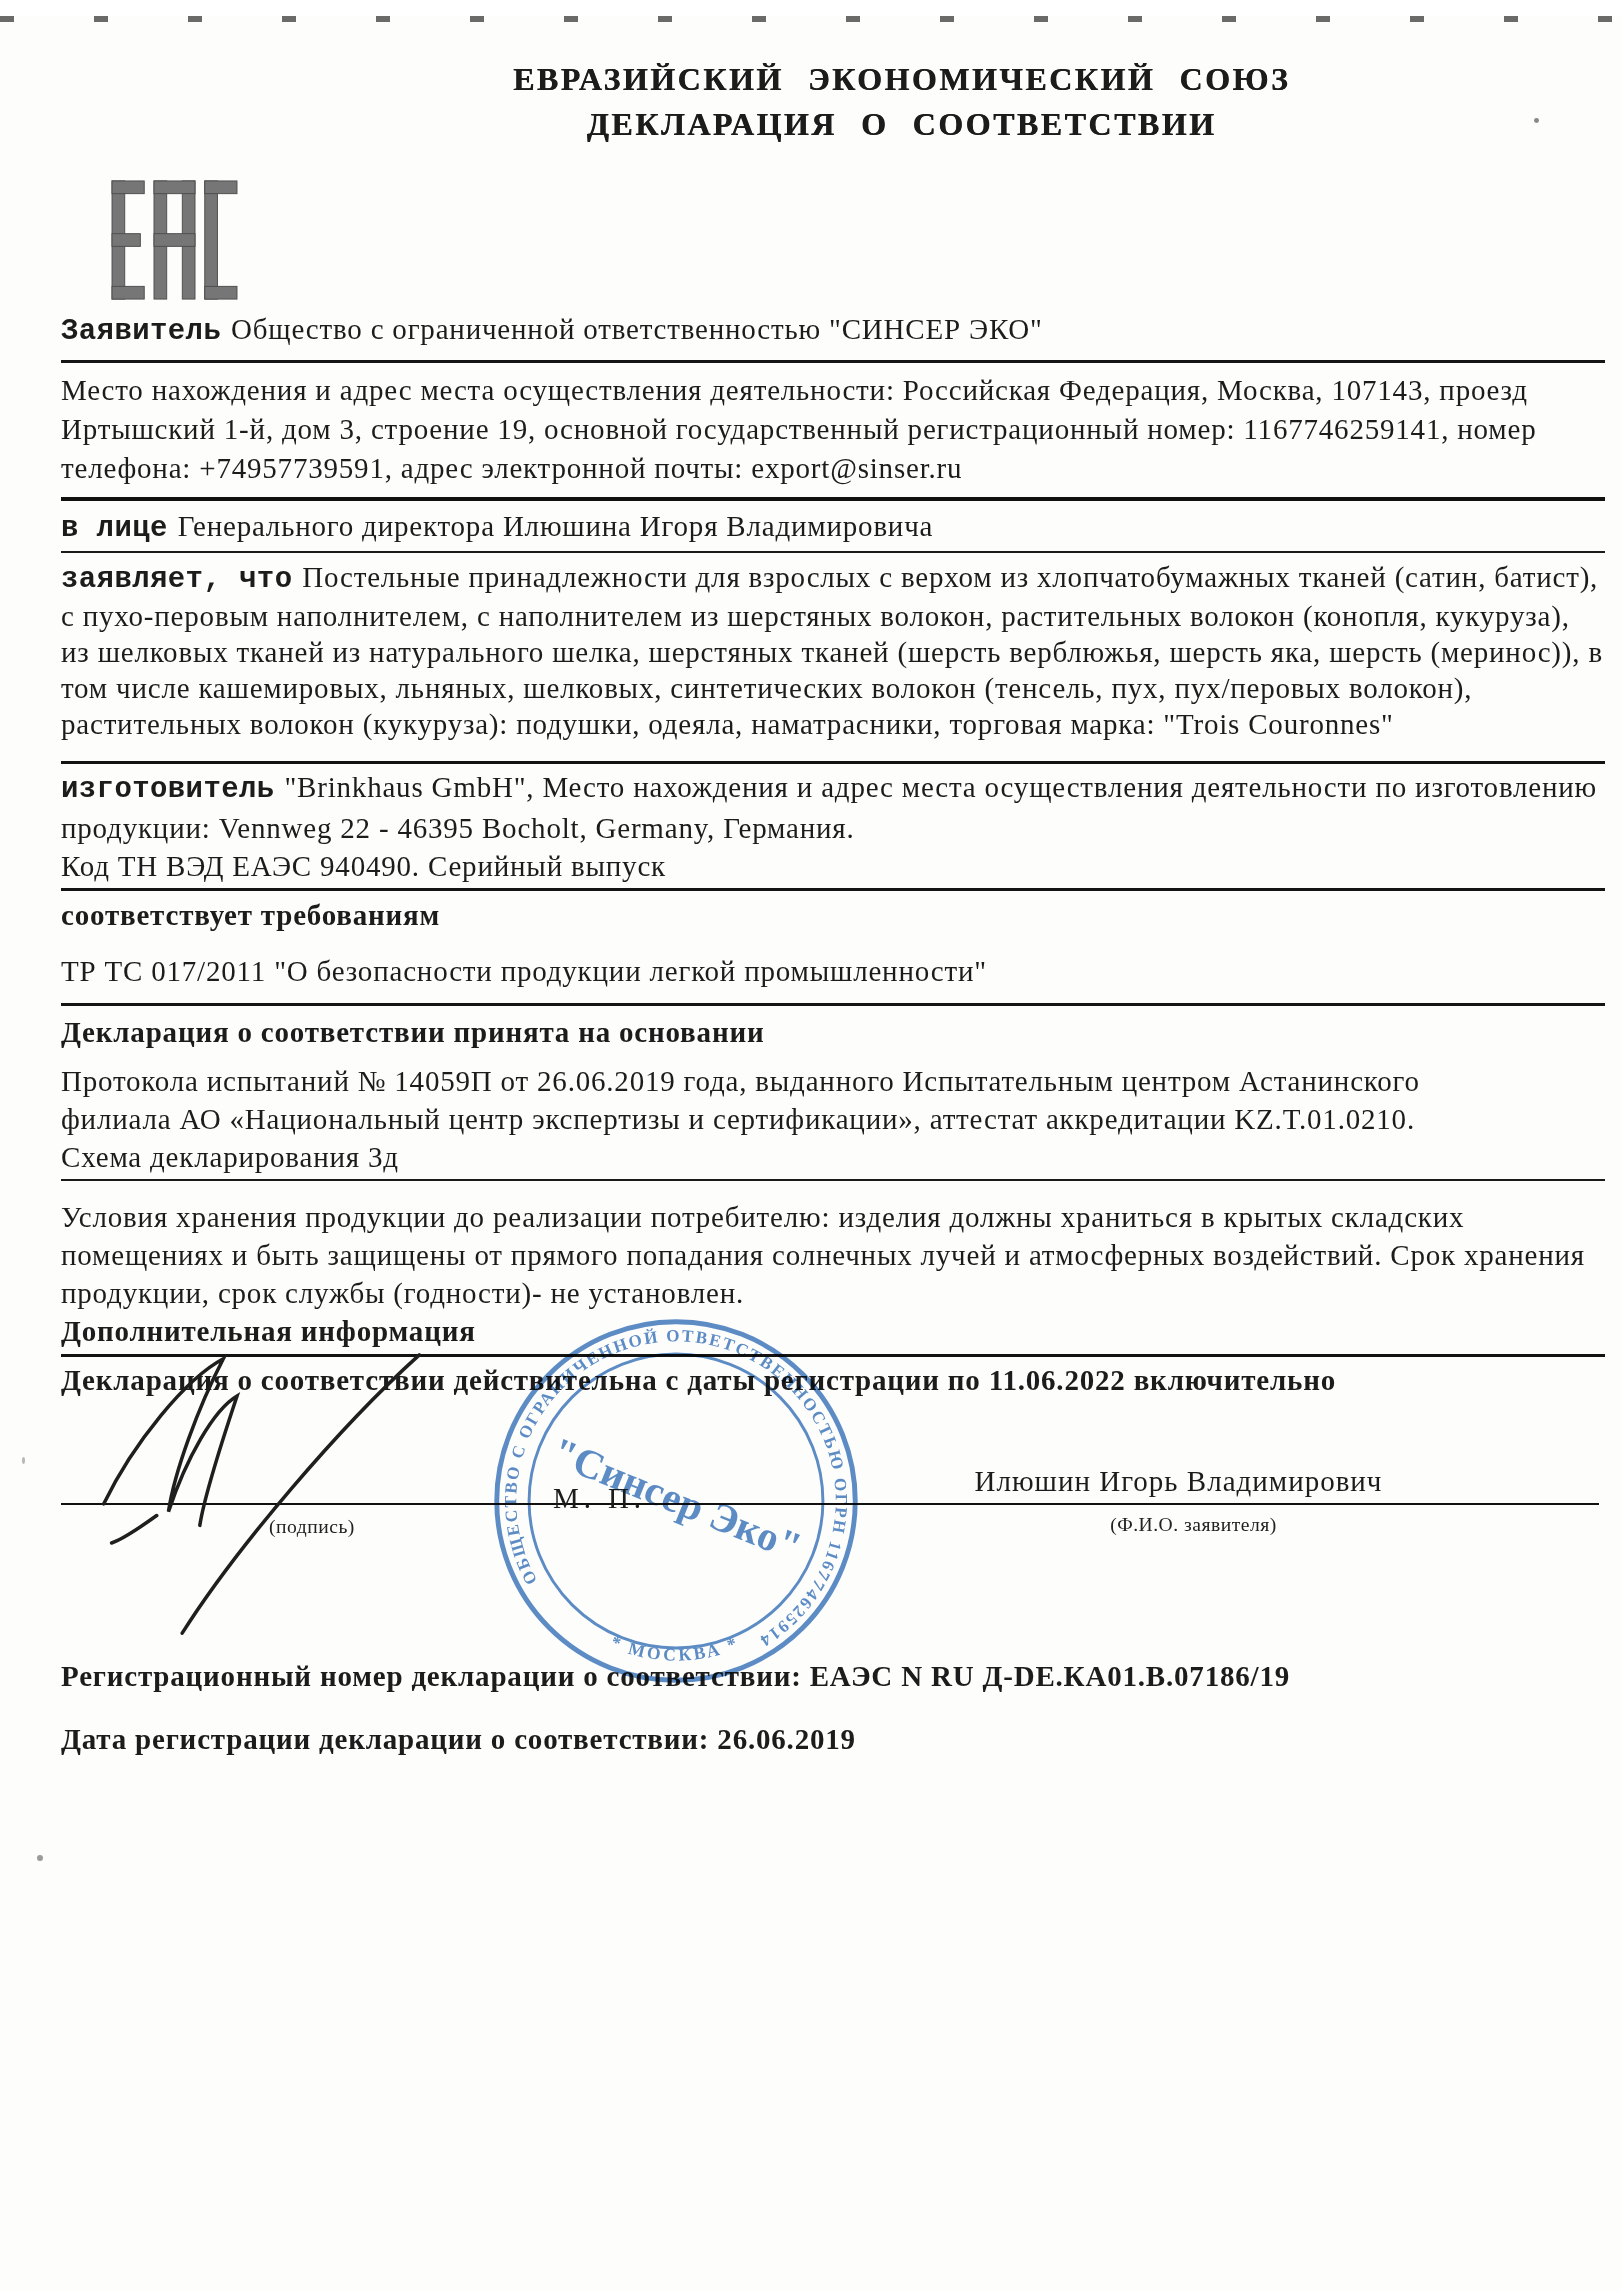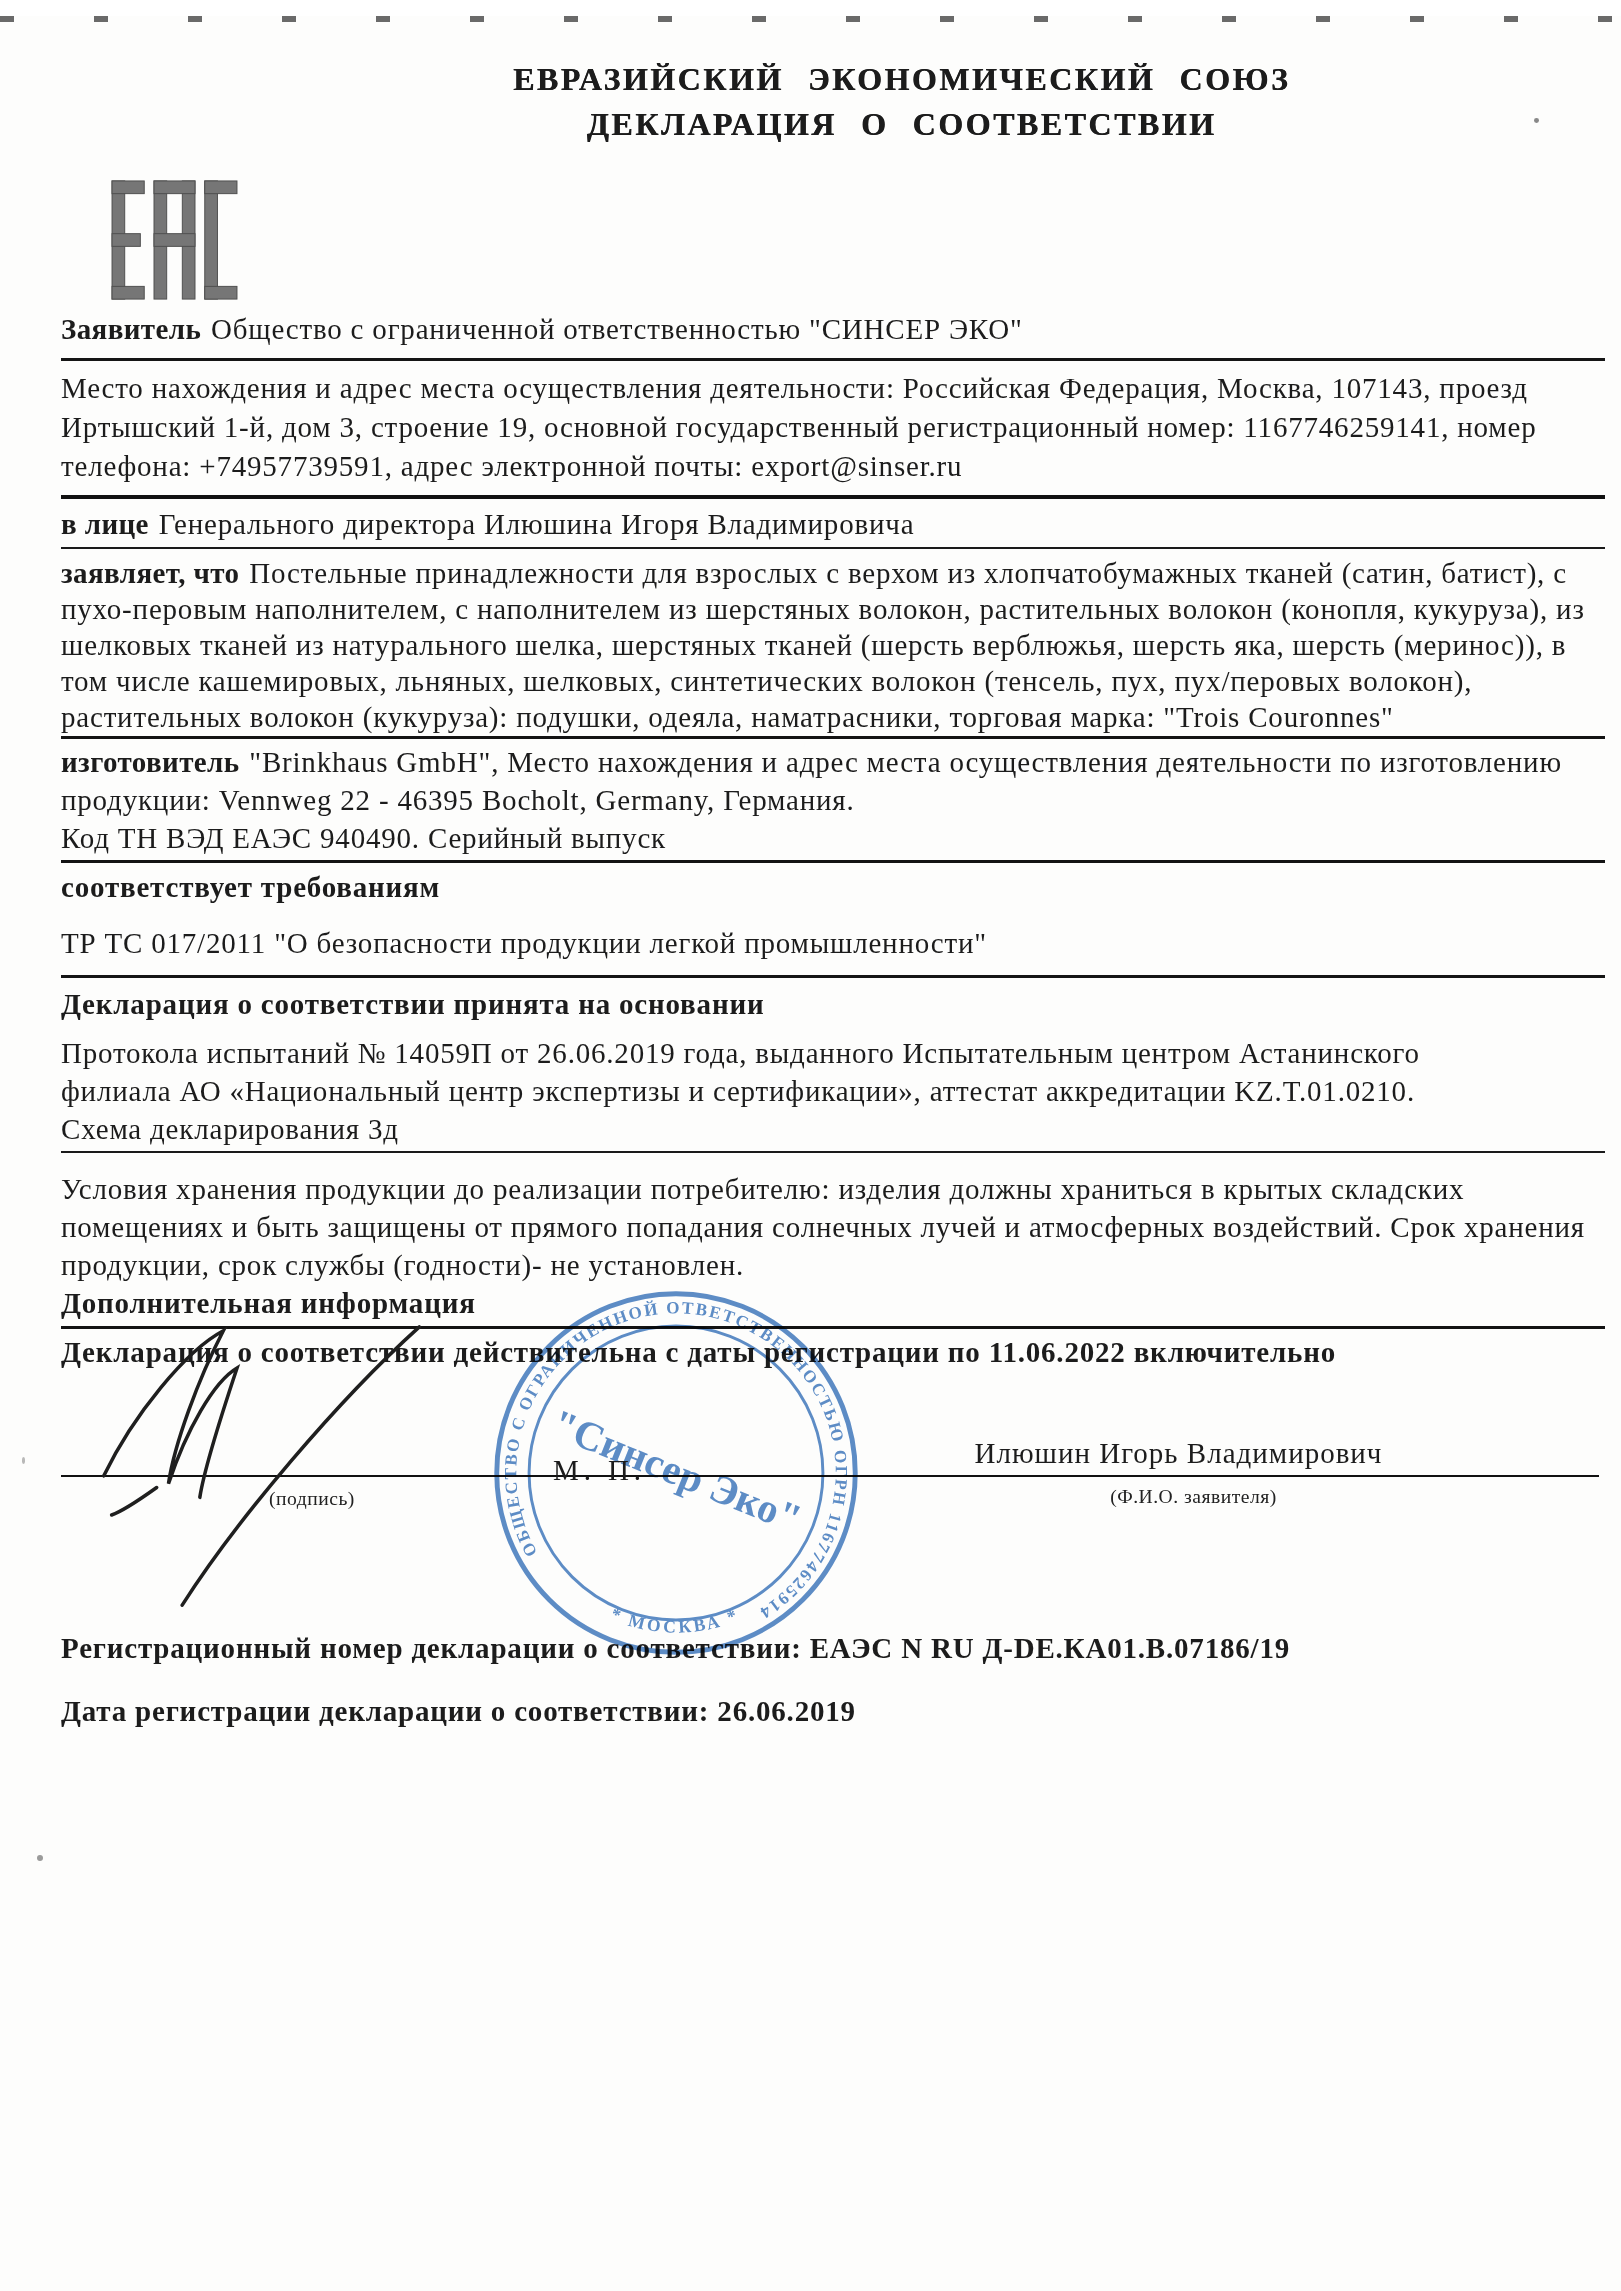--- a/index.html
+++ b/index.html
@@ -6,21 +6,21 @@
   .page {
     position:relative; width:1621px; height:2292px; margin:16px auto;
     background:#fdfdfc; overflow:hidden;
     font-family:"Liberation Serif","DejaVu Serif",serif;
     color:#1c1c1c;
   }
   .content { padding:0 15.7px 0 61px; }
   p { margin:0; }
   .txt { font-size:29px; line-height:39px; letter-spacing:0.8px; }
   .b { font-weight:bold; }
-  .lbl { font-weight:bold; margin-right:9.8px; letter-spacing:0.4px; }
+  .lbl { font-weight:bold; margin-right:9.8px; letter-spacing:0.4px;font-family:Liberation Mono, monospace; }
 
   
   .edge-top {
     position:absolute; top:0; left:0; right:0; height:5.9px; opacity:.7;
     background:repeating-linear-gradient(90deg,#2b2b2b 0 13.7px,transparent 13.7px 94px);
   }
   .edge-bottom {
     position:absolute; bottom:3.9px; left:69px; right:59px; height:6.9px; opacity:.14;
     background:repeating-linear-gradient(90deg,#555 0 25.5px,transparent 25.5px 43px);
     filter:blur(1px);
@@ -35,21 +35,21 @@
   .title-line {
     font-size:32px; font-weight:bold; letter-spacing:2.5px; word-spacing:13.7px;
     line-height:45px; text-shadow:0.4px 0 0 currentColor;
   }
   .eac-logo { position:absolute; left:110px; top:163px; }
 
   
   .row-applicant   { margin-top:163px; padding-bottom:8.8px;  border-bottom:3.9px solid #151515; }
   .row-address     { padding-top:7.8px;  padding-bottom:9.8px; border-bottom:4.9px solid #111; }
   .row-person      { padding-top:5.9px;  padding-bottom:2.9px;  border-bottom:2.9px solid #1a1a1a; }
-  .row-declares    { padding-top:5.9px;  padding-bottom:1px;  border-bottom:3.9px solid #131313; }
+  .row-declares    { padding-top:5.9px;  padding-bottom:19px;  border-bottom:3.9px solid #131313; }
   .row-declares .txt { line-height:36px; }
   .row-maker       { padding-top:3.9px;  padding-bottom:2.9px;  border-bottom:3.9px solid #131313; }
   .row-maker .txt  { line-height:38px; }
   .row-complies    { padding-top:4.9px;  padding-bottom:11.8px; border-bottom:3.9px solid #151515; }
   .row-complies .gap { height:17.6px; }
   .row-basis       { padding-top:6.9px;  padding-bottom:2px;  border-bottom:2.9px solid #1a1a1a; }
   .row-basis .para { margin-top:9.8px; max-width:1402px; line-height:38px; }
   .row-extra       { padding-top:4.9px;  padding-bottom:3.9px;  border-bottom:3.9px solid #131313; }
   .row-extra .para { margin-top:11.8px; line-height:38px; }
   .row-validity    { padding-top:3.9px; }

